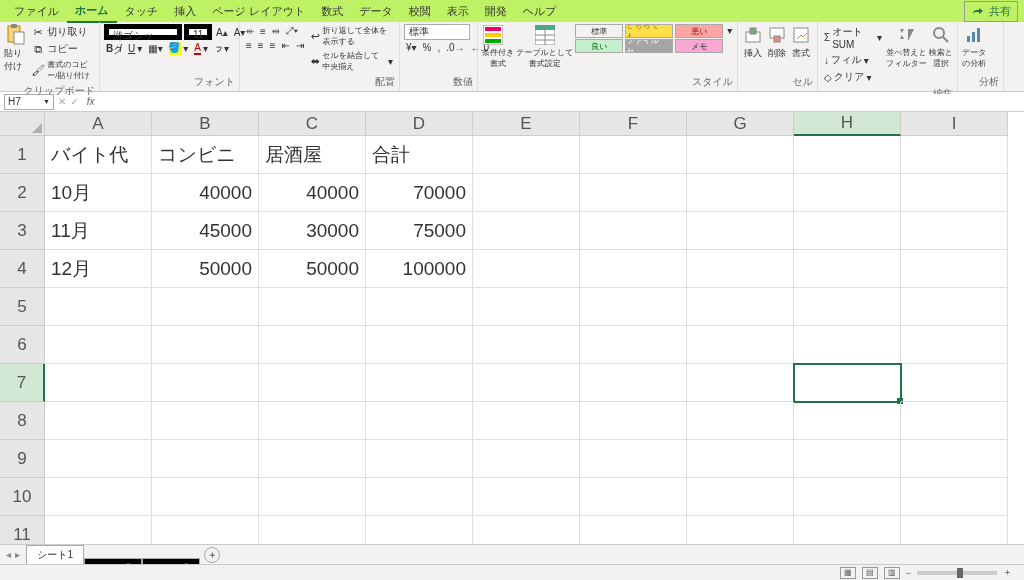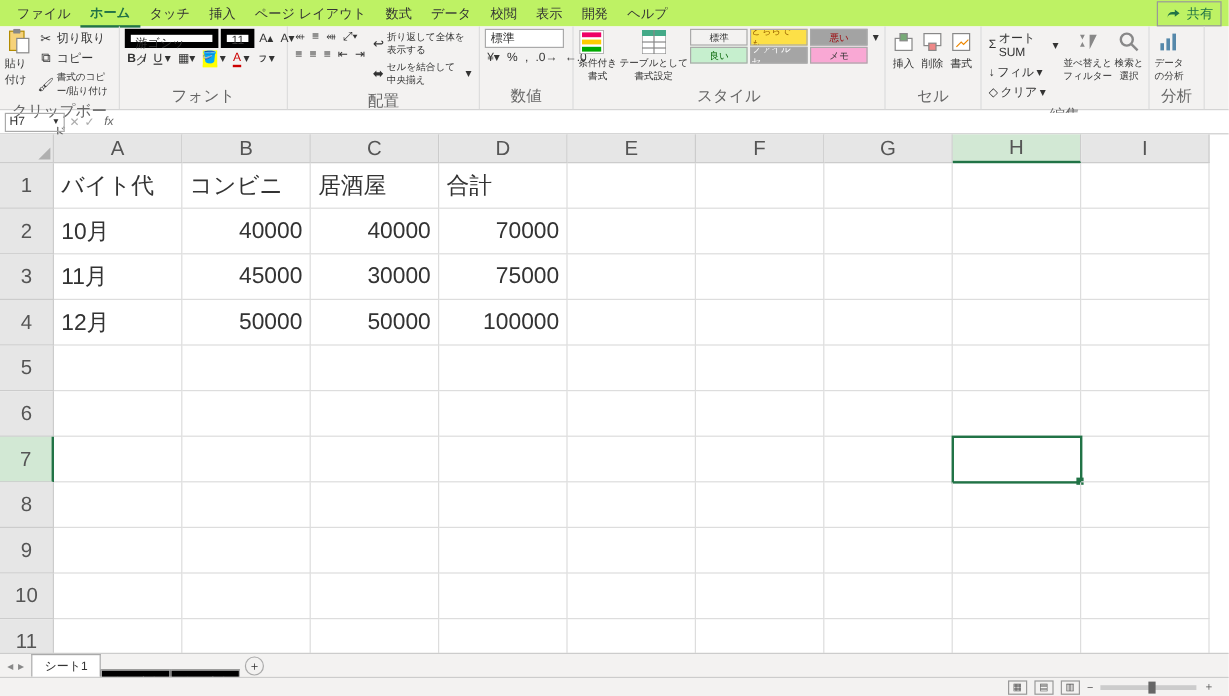--- a/index.html
+++ b/index.html
@@ -8,21 +8,21 @@
   
   .tabrow { display: flex; align-items: center; height: 22px; padding: 0 6px; background: #bef264; }
   .tabrow .tab { padding: 3px 8px; font-size: 11px; color: #333; cursor: pointer; }
   .tabrow .tab.active { color: #217346; border-bottom: 2px solid #217346; font-weight: 600; }
   .share-btn { margin-left: auto; display: flex; align-items: center; gap: 4px; border: 1px solid #999; padding: 2px 6px; font-size: 11px; color: #217346; }
 
   
   .ribbon { display: flex; border-bottom: 1px solid #ccc; background: #f3f2f1; height: 70px; }
   .group { border-right: 1px solid #ddd; display: flex; flex-direction: column; padding: 2px 4px; }
   .group-body { flex: 1; display: flex; align-items: flex-start; gap: 2px; font-size: 10px; }
-  .group-label { text-align: center; font-size: 13px; color: #666; padding-top: 2px; }
+  .group-label { text-align: right; font-size: 10px; color: #666; padding-top: 2px; }
   .vstack { display: flex; flex-direction: column; gap: 1px; }
   .hstack { display: flex; align-items: center; gap: 2px; }
   .icon { width: 14px; height: 14px; display: inline-flex; align-items: center; justify-content: center; font-size: 11px; }
   .bigicon { width: 22px; height: 22px; display: flex; align-items: center; justify-content: center; }
   .btn-s { padding: 1px 2px; font-size: 10px; color: #333; display: flex; align-items: center; gap: 2px; cursor: pointer; }
   .font-select { border: 5px solid #000000; background: #fff; font-size: 10px; height: 16px; padding: 0 14px 0 4px; }
   .fmt-select { border: 1px solid #aaa; background: #fff; font-size: 10px; height: 16px; padding: 0 40px 0 4px; }
   .stylecell { border: 1px solid #aaa; width: 48px; height: 14px; font-size: 8px; display: flex; align-items: center; justify-content: center; overflow: hidden; }
   .txtlbl { font-size: 9px; }
 
@@ -214,21 +214,21 @@
               <line x1="10" y1="0" x2="10" y2="20" stroke="#888"></line>
             </svg>
           </div>
         <div class="txtlbl" style="white-space:pre;text-align:center;font-size:8px">テーブルとして
 書式設定</div>
       </div>
       <div class="vstack" style="gap:1px">
         <div class="hstack">
           <div class="stylecell">標準</div>
           <div class="stylecell" style="background:#fde047;color:#9c6500">どちらでも…</div>
-          <div class="stylecell" style="background:#a3a3a3;color:#9c0006">悪い</div>
+          <div class="stylecell" style="background:#fca5a5;color:#9c0006">悪い</div>
         </div>
         <div class="hstack">
           <div class="stylecell" style="background:#c6efce;color:#006100">良い</div>
           <div class="stylecell" style="background:#a5a5a5;color:#fff">ファイル セ…</div>
           <div class="stylecell" style="background:#f9a8d4">メモ</div>
         </div>
       </div>
       <span class="btn-s">▾</span>
     </div>
     <div class="group-label">スタイル</div>

